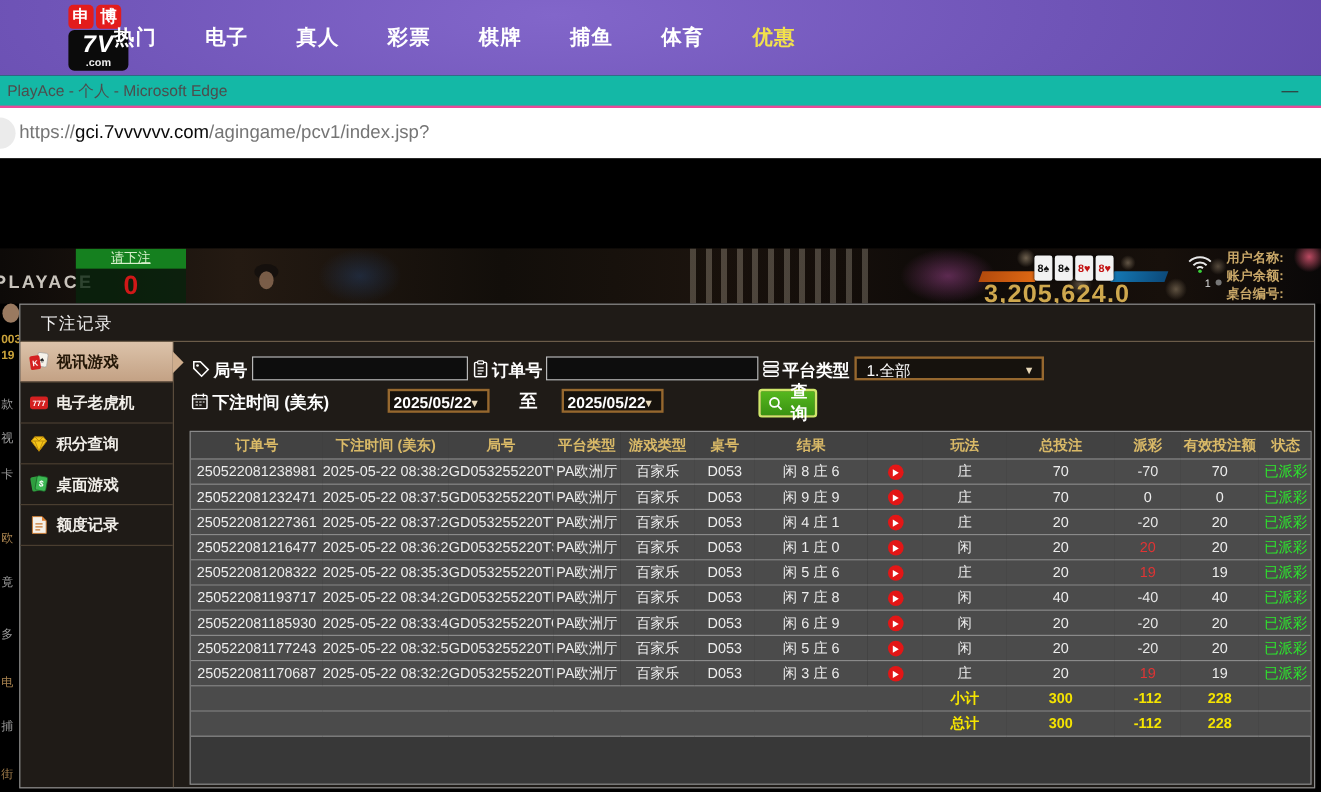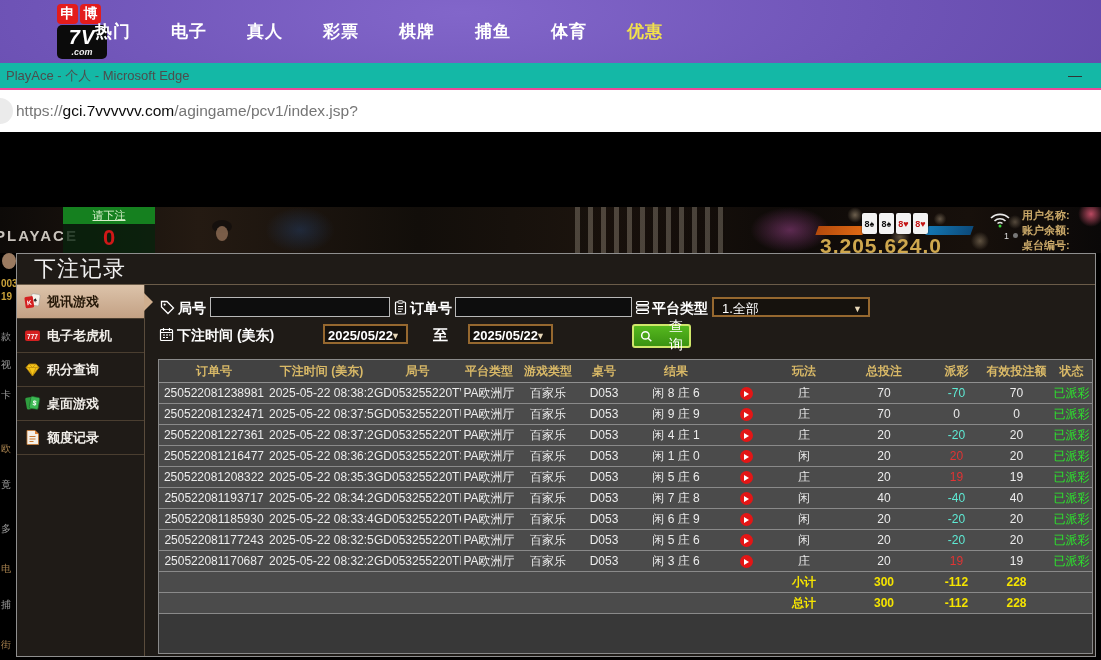--- a/index.html
+++ b/index.html
@@ -9,21 +9,21 @@
 
   
   .topnav{left:0;top:0;width:1101px;height:63px;
     background:radial-gradient(ellipse 950px 260px at 42% 20%, #8266ca 0%, #6f54b7 45%, #5a40a1 100%);}
   .logo{left:57px;top:4px;width:52px;height:58px;cursor:pointer;}
   .logo-badges{display:flex;gap:2px;}
   .logo-badge{width:21px;height:20px;background:#e31c1c;border-radius:4px;color:#fff;font-size:14px;font-weight:bold;
     display:flex;align-items:center;justify-content:center;}
   .logo-box{margin-top:1px;width:50px;background:#0b0b0b;border-radius:5px;text-align:center;padding:1px 0 2px 0;}
   .logo-main{color:#fff;font-size:20px;font-weight:bold;font-style:italic;line-height:22px;letter-spacing:1px;}
-  .logo-sub{color:#eee;font-size:9px;font-weight:bold;line-height:9px;font-style:italic;}
+  .logo-sub{color:#eee;font-size:9px;font-weight:bold;line-height:9px;}
   .nav-items{left:95px;top:0;height:63px;display:flex;align-items:center;gap:40px;justify-content:center;}
   .nav-item{color:#fff;font-size:17px;font-weight:bold;letter-spacing:1px;cursor:pointer;white-space:nowrap;}
   .nav-item.hl{color:#f2e14c;}
 
   
   .titlebar{left:0;top:63px;width:1101px;height:27px;background:#14b8a6;border-bottom:2px solid #ec4899;box-sizing:border-box;}
   .titlebar-text{position:absolute;left:6px;top:0;line-height:26px;font-size:13px;color:#4d4d4d;}
   .min-btn{position:absolute;right:12px;top:0;width:28px;text-align:center;line-height:24px;font-size:14px;color:#333;cursor:pointer;}
 
   
@@ -69,21 +69,21 @@
 
   
   .left-edge{left:0;top:0;width:16px;height:528px;overflow:hidden;}
   .avatar{position:absolute;left:2px;top:121px;width:14px;height:16px;border-radius:50%;background:#9a7a60;}
   .frag{position:absolute;left:1px;font-size:10px;color:#9a9a9a;white-space:nowrap;}
   .frag.gold{color:#c9a23a;font-weight:bold;}
   .frag.tan{color:#a8824e;}
 
   
   .modal{left:16px;top:253px;width:1080px;height:404px;background:#1f1b17;border:1px solid #8f8f8f;box-sizing:border-box;}
-  .modal-title{position:absolute;left:17px;top:0;height:30px;line-height:30px;color:#f0f0f0;font-size:22px;letter-spacing:1px;}
+  .modal-title{position:absolute;left:17px;top:0;height:30px;line-height:30px;color:#f0f0f0;font-size:14px;letter-spacing:1px;}
   .modal-hr{position:absolute;left:0;top:30px;width:1078px;height:0;border-top:1px solid #6b5c49;}
 
   .sidebar{position:absolute;left:0;top:31px;width:127px;bottom:0;border-right:1px solid #5a4c3c;z-index:2;}
   .side-item{position:relative;height:33px;border-bottom:1px solid #4a3e30;display:flex;align-items:center;cursor:pointer;}
   .side-icon{width:17px;height:17px;margin-left:7px;flex:none;}
   .side-label{margin-left:6px;color:#f0ede8;font-size:13px;font-weight:bold;white-space:nowrap;}
   .side-item.selected{background:linear-gradient(180deg,#dcc3aa,#c3a184);}
   .side-item.selected .side-label{color:#241707;}
   .side-item.selected::after{content:'';position:absolute;right:-9px;top:50%;margin-top:-9px;
     border-left:9px solid #cfae8e;border-top:9px solid transparent;border-bottom:9px solid transparent;}
@@ -92,28 +92,28 @@
   .f-row{position:absolute;left:0;height:22px;display:block;}
   .f-label{position:absolute;color:#fff;font-size:14px;font-weight:bold;line-height:22px;white-space:nowrap;}
   .f-icon{position:absolute;top:3px;}
   .f-input{position:absolute;height:18px;background:#0d0d0d;border:1px solid #b8b8b8;color:#eee;font-size:12px;padding:0 4px;box-sizing:content-box;}
   .f-select{position:absolute;height:20px;background:#16120d;border:2px solid #96682f;color:#fff;font-size:13px;
     line-height:20px;box-sizing:border-box;cursor:pointer;}
   .f-select .caret{position:absolute;right:6px;font-size:9px;color:#e8d8b8;}
   .sel-platform{padding-left:8px;}
   .sel-date{text-align:center;font-weight:bold;padding-right:10px;}
   .btn-search{position:absolute;height:24px;background:linear-gradient(180deg,#56b81e,#3a9212);border:2px solid #cfe76a;
-    border-radius:3px;color:#fff;font-size:14px;font-weight:normal;display:flex;align-items:center;gap:16px;
+    border-radius:3px;color:#fff;font-size:14px;font-weight:bold;display:flex;align-items:center;gap:6px;
     padding:0 6px;box-sizing:border-box;cursor:pointer;}
 
   .table-wrap{position:absolute;left:13px;top:74px;width:935px;bottom:2px;background:#383838;border:1px solid #8a8a8a;box-sizing:border-box;overflow:hidden;}
   table.bets{width:100%;border-collapse:collapse;table-layout:fixed;}
   table.bets th{height:22px;background:#424242;color:#d9b967;font-size:12px;font-weight:bold;border-bottom:1px solid #909090;padding:0;white-space:nowrap;overflow:hidden;}
   table.bets td{height:20px;background:#4b4b4b;color:#ececec;font-size:12px;text-align:center;border-bottom:1px solid #8a8a8a;padding:0;white-space:nowrap;overflow:hidden;}
-  table.bets .pay-neg{color:#5eead4;}
+  table.bets .pay-neg{color:#e5e5e5;}
   table.bets .pay-pos{color:#e03434;}
   table.bets .pay-zero{color:#ececec;}
   table.bets .st{color:#2ce82c;}
   table.bets tr.sum td{color:#f5e400;font-weight:bold;}
   .play-btn{width:13px;height:13px;border-radius:50%;background:#e31616;display:inline-flex;align-items:center;justify-content:center;vertical-align:middle;cursor:pointer;}
   .play-btn .tri{width:0;height:0;border-left:5px solid #fff;border-top:3.5px solid transparent;border-bottom:3.5px solid transparent;margin-left:1px;}
 </style>
 </head>
 <body>
 

